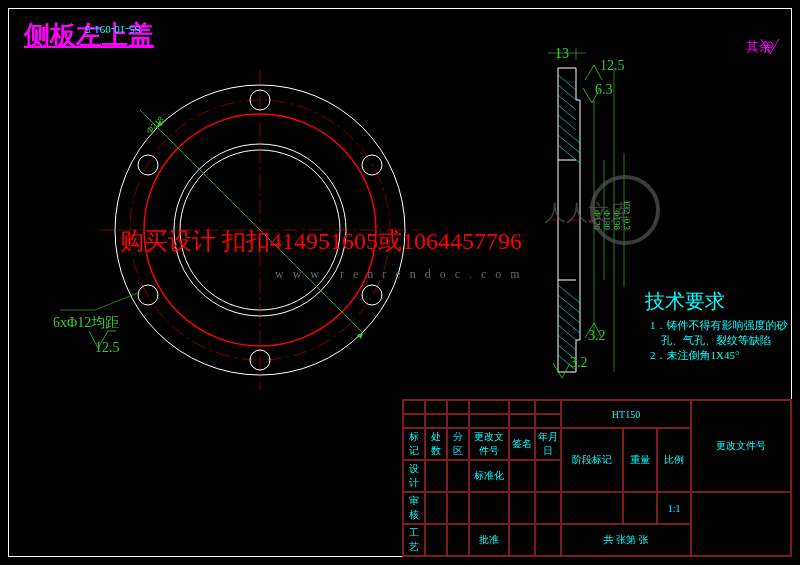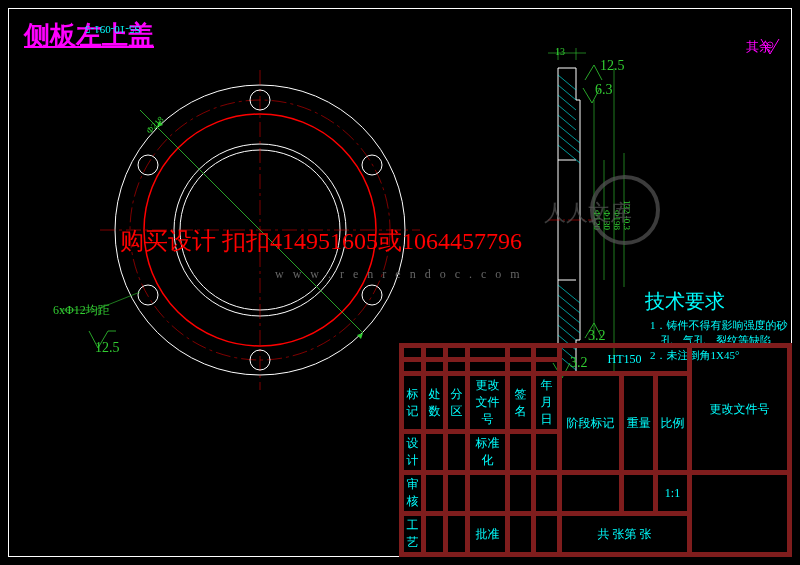--- a/index.html
+++ b/index.html
@@ -9,21 +9,21 @@
 .title-num{position:absolute;top:24px;left:85px;color:#0ff;font-size:11px;transform:rotate(180deg)}
 svg{position:absolute}
 .watermark{position:absolute;top:225px;left:120px;color:#f00;font-size:24px;font-family:Liberation Serif, serif;z-index:10}
 .watermark-url{position:absolute;top:267px;left:275px;color:#666;font-size:12px;letter-spacing:3px}
 .wm-logo{position:absolute;top:175px;left:590px;width:70px;height:70px;border:4px solid #555;border-radius:50%;opacity:.7}
 .wm-logo-text{position:absolute;top:198px;left:544px;color:#555;font-size:22px;opacity:.7}
 .tech-title{position:absolute;top:288px;left:645px;color:#0ff;font-size:20px;font-weight:normal}
 .tech-text{position:absolute;top:318px;left:650px;color:#0ff;font-size:11px;line-height:15px}
 .title-block{position:absolute;bottom:8px;right:8px}
 .tb{border-collapse:collapse}
-.tb td{border:5px solid #7f1d1d;color:#0ff;font-size:12px;text-align:center;padding:1px}
+.tb td{border:2px solid #7f1d1d;color:#0ff;font-size:10px;text-align:center;padding:1px}
 .material{color:#0ff;font-size:18px;text-align:center}
 .part-name{color:#0ff;font-size:14px}
 .roughness{position:absolute;color:#32cd32;font-size:14px}
 </style>
 </head>
 <body>
 
 <div class="border-frame"></div>
 <div class="title">侧板左上盖</div>
 <div class="title-num">S5-10-091-5</div>
@@ -90,32 +90,32 @@
 <line x1="76" y1="28" x2="76" y2="332"></line>
 <line x1="86" y1="113" x2="86" y2="247"></line>
 
 <line x1="20" y1="20" x2="20" y2="8"></line>
 <line x1="38" y1="20" x2="38" y2="8"></line>
 <line x1="10" y1="13" x2="48" y2="13"></line>
 </g>
 </g>
 </svg>
 
-<div class="roughness" style="top:46px;left:555px;color:#32cd32;font-size:10px">13</div>
+<div class="roughness" style="top:46px;left:555px;color:#32cd32;font-size:14px">13</div>
 <div class="roughness" style="top:210px;left:592px;writing-mode:vertical-rl;font-size:9px">Φ120</div>
 <div class="roughness" style="top:210px;left:602px;writing-mode:vertical-rl;font-size:9px">Φ130</div>
 <div class="roughness" style="top:210px;left:612px;writing-mode:vertical-rl;font-size:9px">Φ198</div>
 <div class="roughness" style="top:200px;left:622px;writing-mode:vertical-rl;font-size:9px">132 -0.3</div>
 <div class="roughness" style="top:120px;left:145px;transform:rotate(-45deg);font-size:9px">Φ218</div>
 
 <svg width="90" height="60" style="top:280px;left:55px">
 <line x1="85" y1="12" x2="40" y2="30" stroke="#32cd32" stroke-width="0.6"></line>
 <line x1="40" y1="30" x2="5" y2="30" stroke="#32cd32" stroke-width="0.6"></line>
 </svg>
-<div class="roughness" style="top:302px;left:53px;font-size:12px">6xΦ12均距</div>
+<div class="roughness" style="top:314px;left:53px;font-size:14px">6xΦ12均距</div>
 
 <svg width="30" height="25" style="top:328px;left:86px">
 <path d="M3 3 L12 20 L22 3" fill="none" stroke="#32cd32" stroke-width="0.8"></path>
 <line x1="22" y1="3" x2="32" y2="3" stroke="#32cd32" stroke-width="0.8"></line>
 </svg>
 <div class="roughness" style="top:340px;left:95px">12.5</div>
 
 <svg width="25" height="25" style="top:360px;left:550px">
 <path d="M3 3 L12 18 L20 3" fill="none" stroke="#32cd32" stroke-width="0.8"></path>
   </svg>

